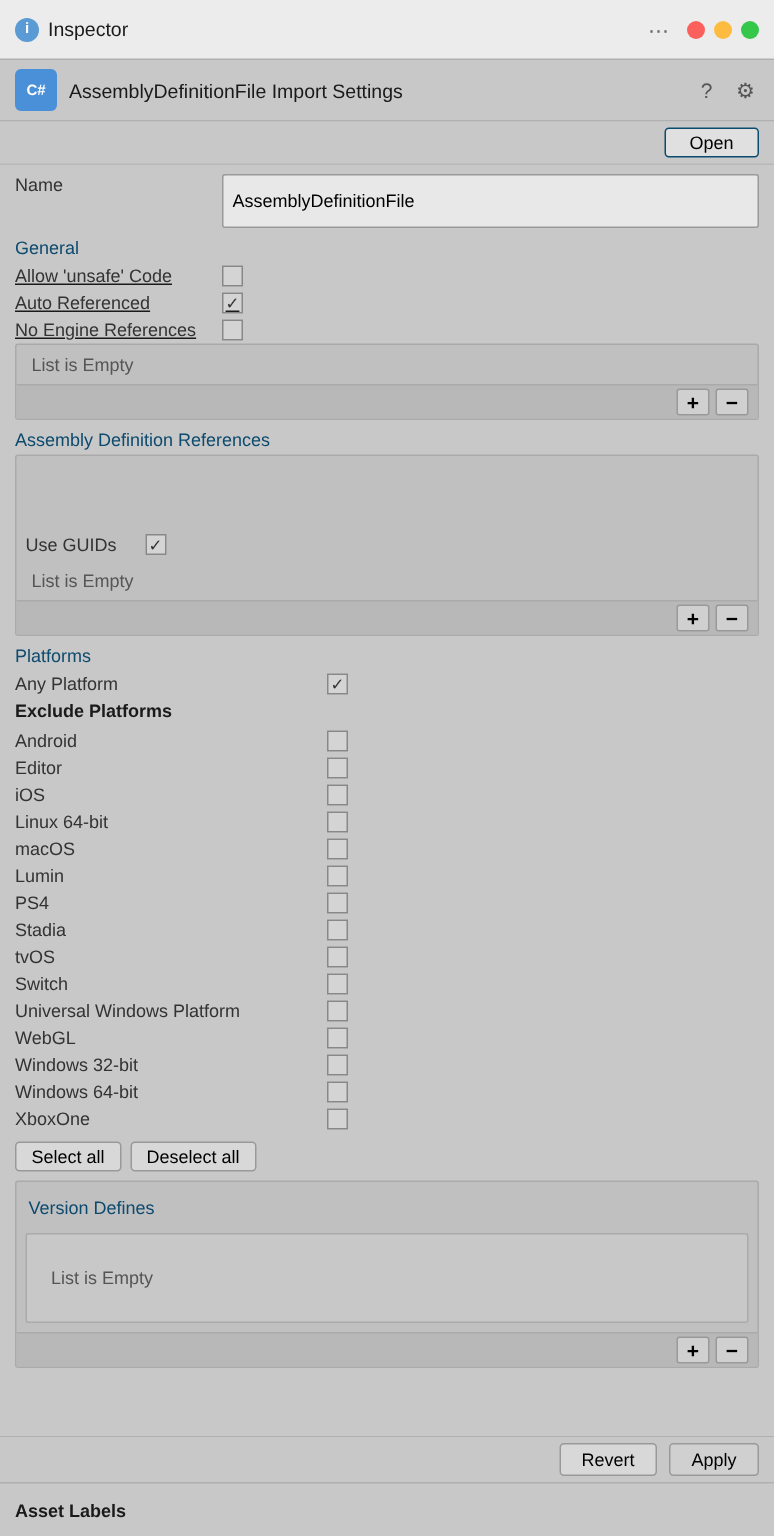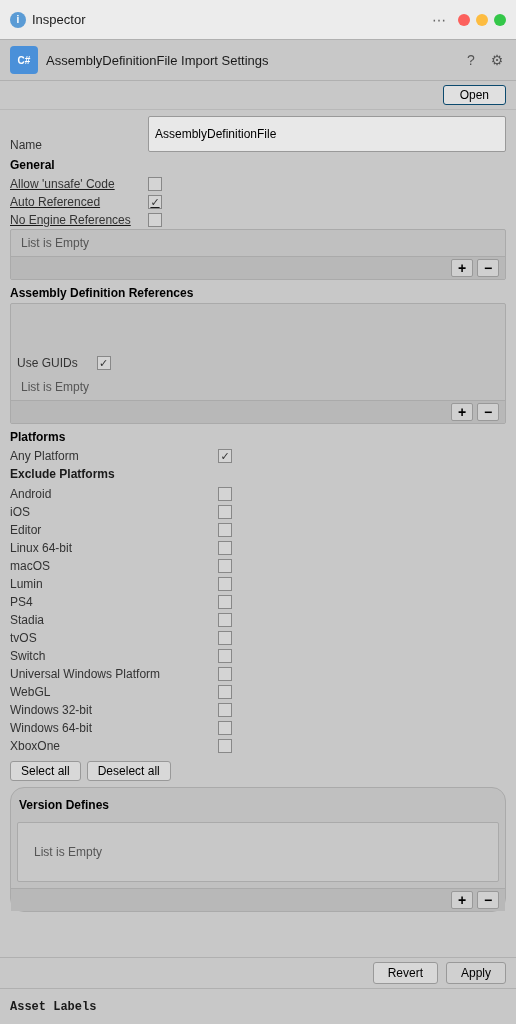--- a/index.html
+++ b/index.html
@@ -106,44 +106,44 @@
     .inspector-body {
       background: #c8c8c8;
       padding: 6px 10px;
       overflow-y: auto;
       height: calc(1024px - 40px - 46px - 28px - 36px);
     }
 
     
     .name-row {
       display: flex;
-      align-items: flex-end;
+      align-items: flex-start;
       margin-bottom: 4px;
       gap: 8px;
     }
     .name-label {
       min-width: 130px;
       color: #333;
     }
     .name-input {
       flex: 1;
       background: #e8e8e8;
       border: 1px solid #999;
       border-radius: 2px;
       padding: 2px 6px;
       font-size: 12px;
       height: 36px;
     }
 
     
     .section-header {
-      font-weight: bold;
+      font-weight: normal;
       font-size: 12px;
       margin: 6px 0 3px 0;
-      color: #000000;
+      color: #0c4a6e;
     }
 
     
     .check-row {
       display: flex;
       align-items: center;
       padding: 2px 0;
       gap: 8px;
       text-decoration: underline;
     }
@@ -244,21 +244,21 @@
       border-radius: 3px;
       padding: 2px 10px;
       cursor: pointer;
       font-size: 12px;
     }
 
     
     .version-section {
       background: #c0c0c0;
       border: 1px solid #aaa;
-      border-radius: 14px;
+      border-radius: 2px;
       margin-bottom: 6px;
     }
     .version-inner {
       background: #c8c8c8;
       margin: 6px;
       border: 1px solid #aaa;
       border-radius: 2px;
       min-height: 60px;
       padding: 6px;
       display: flex;
@@ -295,21 +295,20 @@
       left: 0;
       width: 516px;
       height: 36px;
       background: #c8c8c8;
       border-top: 1px solid #b0b0b0;
       display: flex;
       align-items: center;
       padding: 0 10px;
       font-weight: bold;
       font-size: 12px;
-      font-family: Liberation Mono, monospace;
     }
   </style>
 </head>
 <body>
 
 <div class="title-bar">
   <div class="title-bar-left">
     <div class="info-icon">i</div>
     <span class="title-bar-title">Inspector</span>
   </div>
@@ -383,25 +382,25 @@
     <label>Any Platform</label>
     <div class="check-box checked"></div>
   </div>
   <div class="exclude-header">Exclude Platforms</div>
   <div class="platform-list">
     <div class="platform-row">
       <label>Android</label>
       <div class="check-box"></div>
     </div>
     <div class="platform-row">
+      <label>Editor</label>
+      <div class="check-box"></div>
+    </div>
+    <div class="platform-row">
       <label>iOS</label>
-      <div class="check-box"></div>
-    </div>
-    <div class="platform-row">
-      <label>Editor</label>
       <div class="check-box"></div>
     </div>
     <div class="platform-row">
       <label>Linux 64-bit</label>
       <div class="check-box"></div>
     </div>
     <div class="platform-row">
       <label>macOS</label>
       <div class="check-box"></div>
     </div>

